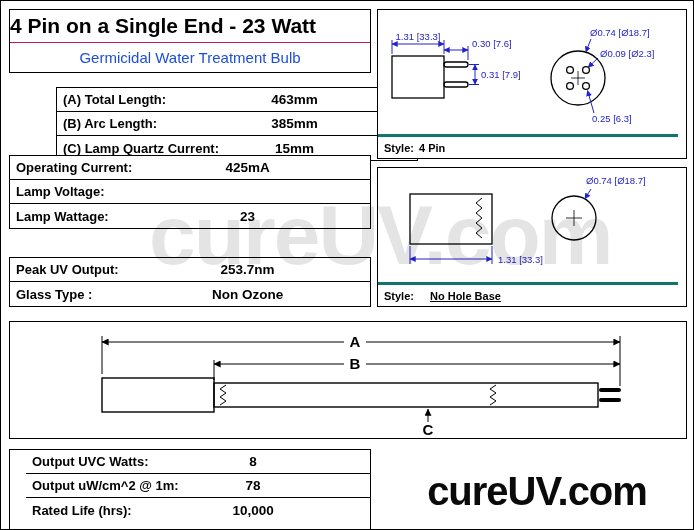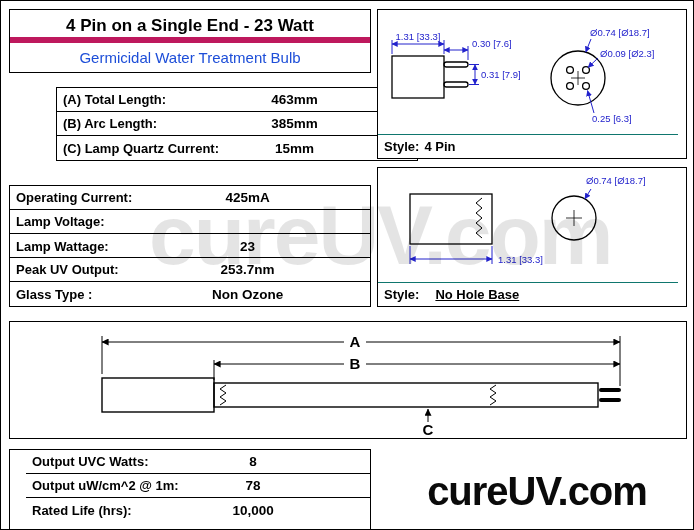--- a/index.html
+++ b/index.html
@@ -6,43 +6,43 @@
   .page {
     position:relative; width:694px; height:530px; background:#fff;
     border:1px solid #000; box-sizing:border-box; overflow:hidden;
     font-family:"Liberation Sans", sans-serif; color:#000;
   }
   .box { position:absolute; border:1px solid #000; background:#fff; box-sizing:border-box; }
 
   
   .box-header { left:8px;  top:8px;   width:362px; height:64px; }
   .box-dim    { left:8px;  top:86px;  width:362px; height:74px;margin-left:47px; }
-  .box-elec   { left:8px;  top:184px; width:362px; height:74px; }
+  .box-elec   { left:8px;  top:154px; width:362px; height:74px; }
   .box-uv     { left:8px;  top:256px; width:362px; height:50px; }
   .box-perf   { left:8px;  top:448px; width:362px; height:96px;padding-left:16px; }
   
   .box-pin    { left:376px; top:8px;   width:310px; height:150px; }
   .box-base   { left:376px; top:166px; width:310px; height:140px; }
   
   .box-lamp   { left:8px; top:320px; width:678px; height:118px; }
 
-  .header-title { height:33px; line-height:32px; text-align:center; font-weight:bold;
-                  font-size:17px; border-bottom:6px solid #be185d; box-sizing:border-box; }
+  .header-title { height:33px; line-height:32px; font-weight:bold;
+                  font-size:21px; border-bottom:1px solid #be185d; box-sizing:border-box; }
   .header-sub   { height:29px; line-height:29px; text-align:center; font-size:15px; color:#1d4ed8; }
 
   .spec-row { position:relative; height:24px; box-sizing:border-box;
               border-bottom:1px solid #000; display:flex; align-items:center; }
   .spec-row:last-child { border-bottom:none; }
   .spec-label { font-weight:bold; font-size:13px; padding-left:6px; white-space:nowrap; }
   .spec-value { position:absolute; left:46%; width:40%; text-align:center;
                 font-weight:bold; font-size:13.5px; }
 
   .style-strip { position:absolute; left:0; right:8px; bottom:0; height:24px;
-                 border-top:1px solid #0f766e; display:flex; align-items:center;
-                 font-weight:bold; font-size:13px; padding-left:6px; box-sizing:border-box; }
+                 border-top:3px solid #0f766e; display:flex; align-items:center;
+                 font-weight:bold; font-size:11px; padding-left:6px; box-sizing:border-box; }
   .style-strip .gap-small { margin-left:5px; }
   .style-strip .gap-wide  { margin-left:16px;text-decoration:underline; }
 
   svg { display:block; font-family:"Liberation Sans", sans-serif; }
   .dim text, text.dim { fill:#2222cc; font-size:9.5px; }
   .axis-label { font-weight:bold; font-size:15px; fill:#000; }
 
   .watermark { position:absolute; left:148px; top:186px; z-index:50;
                font-size:84px; font-weight:bold; letter-spacing:-2px;
                color:#000; opacity:0.10; pointer-events:none; white-space:nowrap; }

